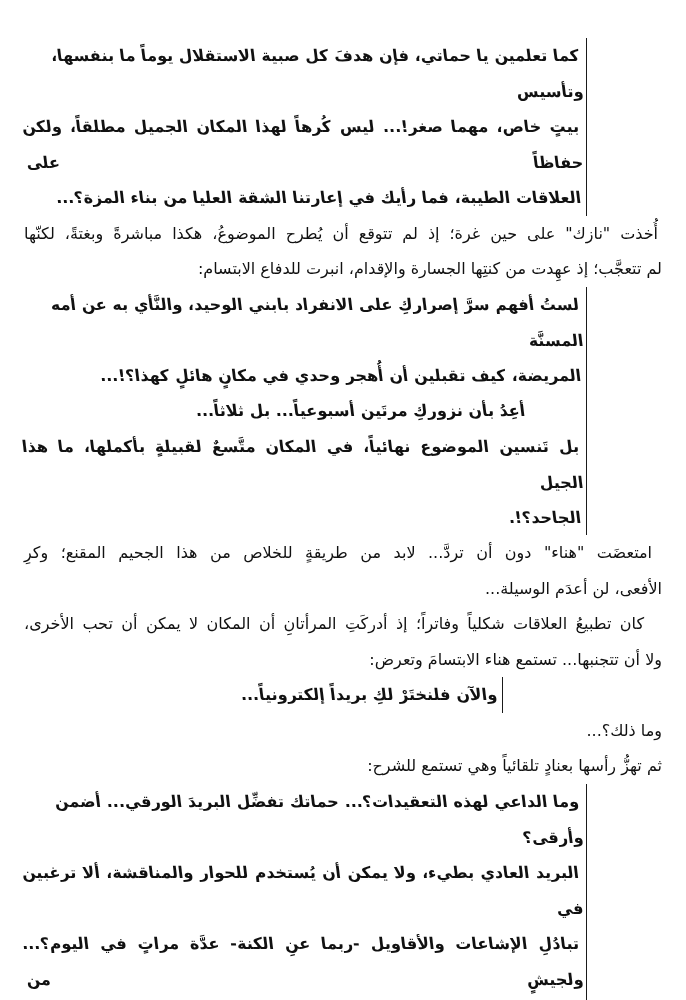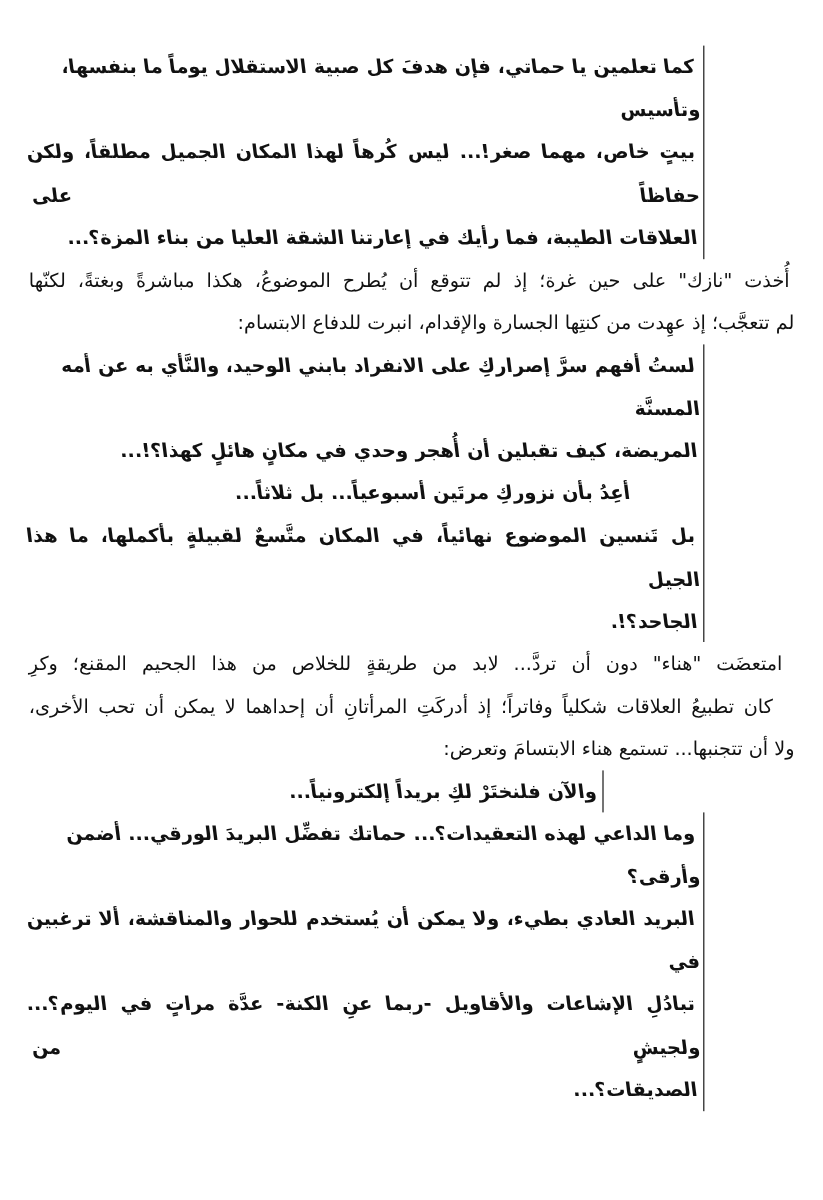--- a/index.html
+++ b/index.html
@@ -59,29 +59,32 @@
     </div>
     <div class="block quote" style="margin-right: 75px; border-right-color: rgb(26, 26, 26);">
       <div class="line">لستُ أفهم سرَّ إصراركِ على الانفراد بابني الوحيد، والنَّأي به عن أمه المسنَّة</div>
       <div class="line">المريضة، كيف تقبلين أن أُهجر وحدي في مكانٍ هائلٍ كهذا؟!...</div>
       <div class="line" style="padding-right: 56px;">أعِدُ بأن نزوركِ مرتَين أسبوعياً... بل ثلاثاً...</div>
       <div class="line fill">بل تَنسين الموضوع نهائياً، في المكان متَّسعٌ لقبيلةٍ بأكملها، ما هذا الجيل</div>
       <div class="line">الجاحد؟!.</div>
     </div>
     <div class="block narration">
       <div class="line fill" style="padding-right: 10px;">امتعضَت "هناء" دون أن تردَّ... لابد من طريقةٍ للخلاص من هذا الجحيم المقنع؛ وكرِ</div>
+      <div class="line">الأفعى، لن أعدَم الوسيلة...</div>
     </div>
     <div class="block narration">
-      <div class="line fill" style="padding-right: 18px;">كان تطبيعُ العلاقات شكلياً وفاتراً؛ إذ أدركَتِ المرأتانِ أن إحداهما لا يمكن أن تحب الأخرى،</div>
+      <div class="line fill" style="padding-right: 18px;">كان تطبيعُ العلاقات شكلياً وفاتراً؛ إذ أدركَتِ المرأتانِ أن المكان لا يمكن أن تحب الأخرى،</div>
       <div class="line">ولا أن تتجنبها... تستمع هناء الابتسامَ وتعرض:</div>
     </div>
     <div class="block quote" style="margin-right: 159px; border-right-color: rgb(26, 26, 26);">
       <div class="line">والآن فلنختَرْ لكِ بريداً إلكترونياً...</div>
     </div>
     <div class="block narration">
+      <div class="line">وما ذلك؟...</div>
+      <div class="line">ثم تهزُّ رأسها بعنادٍ تلقائياً وهي تستمع للشرح:</div>
     </div>
     <div class="block quote" style="margin-right: 75px; border-right-color: rgb(26, 26, 26);">
       <div class="line">وما الداعي لهذه التعقيدات؟... حماتك تفضِّل البريدَ الورقي... أضمن وأرقى؟</div>
       <div class="line fill">البريد العادي بطيء، ولا يمكن أن يُستخدم للحوار والمناقشة، ألا ترغبين في</div>
       <div class="line fill">تبادُلِ الإشاعات والأقاويل -ربما عنِ الكنة- عدَّة مراتٍ في اليوم؟... ولجيشٍ من</div>
       <div class="line">الصديقات؟...</div>
     </div>
   </main>
 
 </body></html>

